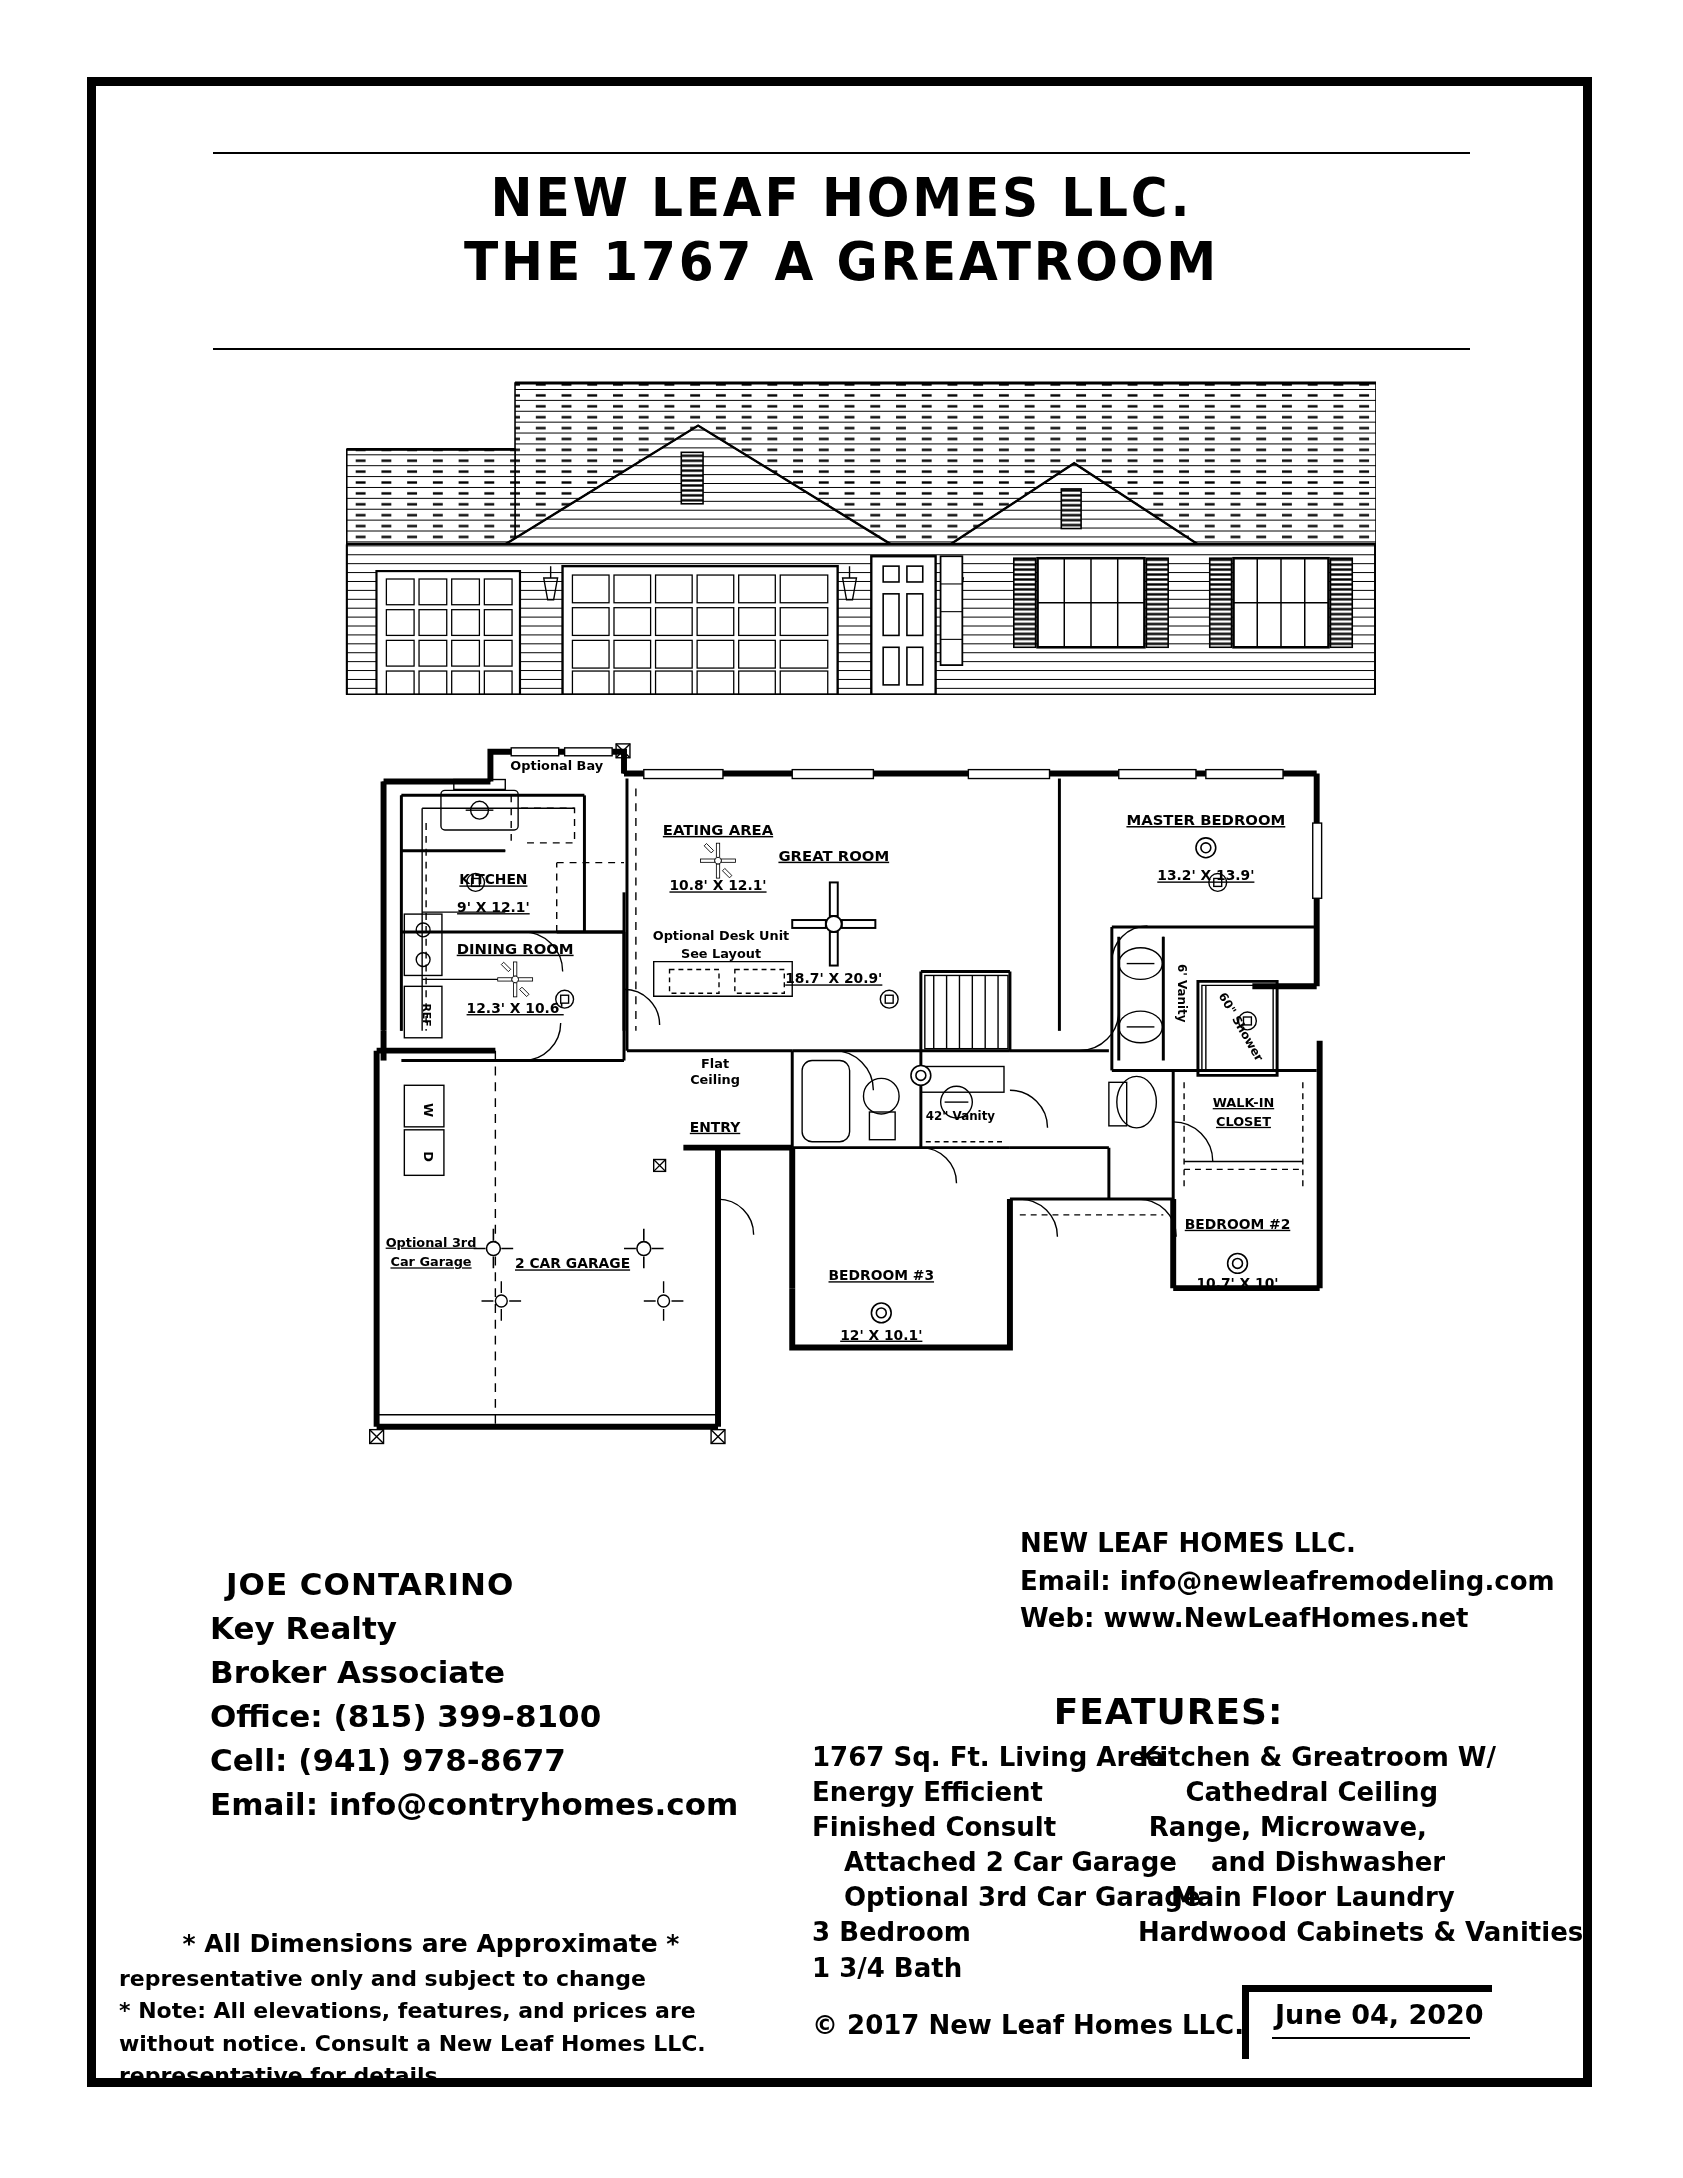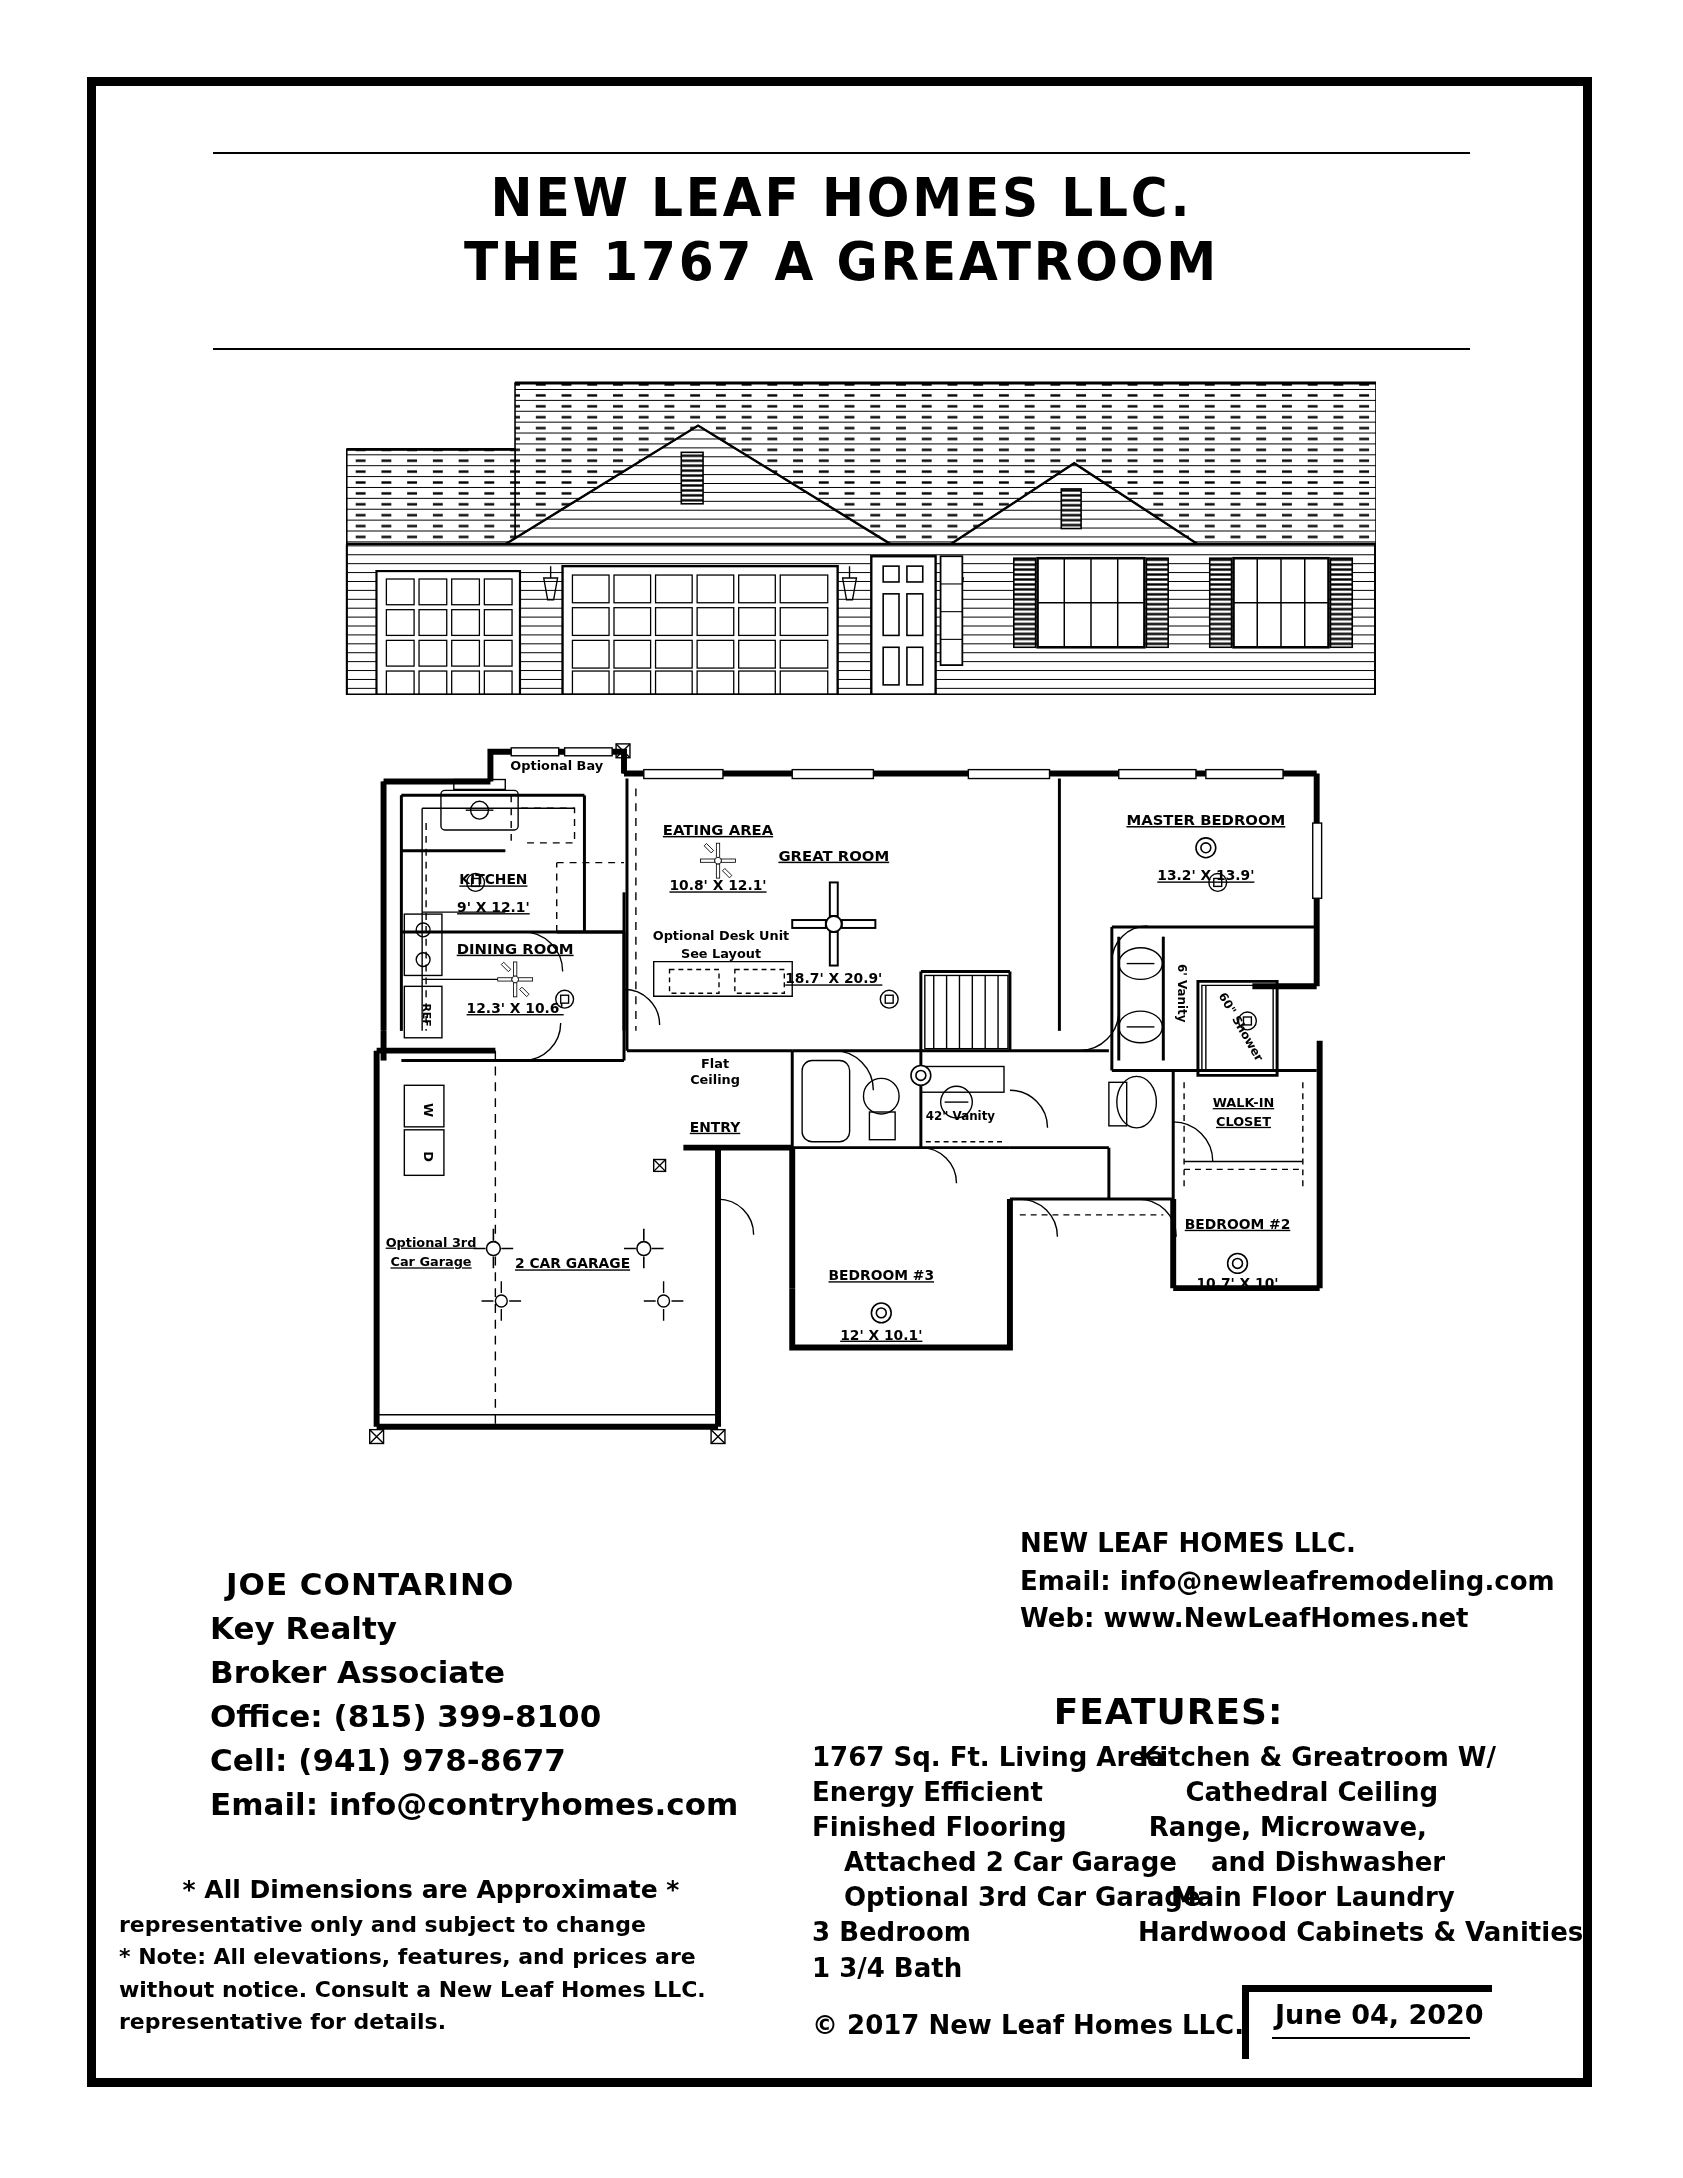--- a/index.html
+++ b/index.html
@@ -82,21 +82,21 @@
     margin-left: 16px;
   }
   .agent-line {
     font-size: 31px; font-weight: bold; letter-spacing: 0px;
     line-height: 1.42;
     white-space: nowrap;
   }
 
   .disclaim-block {
     position: absolute;
-    left: 119px; top: 1871px;
+    left: 119px; top: 1925px;
     width: 624px;
   }
   .disclaim-head {
     font-size: 25px; font-weight: bold;
     text-align: center;
     line-height: 1.5;
     white-space: nowrap;
   }
   .disclaim-line {
     font-size: 22px; font-weight: bold;
@@ -671,21 +671,21 @@
   <div class="features-cols">
     <div class="feat-row">
       <div class="feat-left">1767 Sq. Ft. Living Area</div>
       <div class="feat-right">Kitchen &amp; Greatroom W/</div>
     </div>
     <div class="feat-row">
       <div class="feat-left">Energy Efficient</div>
       <div class="feat-right ctr">Cathedral Ceiling</div>
     </div>
     <div class="feat-row">
-      <div class="feat-left">Finished Flooring</div>
+      <div class="feat-left">Finished Consult</div>
       <div class="feat-right ctr-l">Range, Microwave,</div>
     </div>
     <div class="feat-row">
       <div class="feat-left ind-1">Attached 2 Car Garage</div>
       <div class="feat-right ctr">and Dishwasher</div>
     </div>
     <div class="feat-row">
       <div class="feat-left ind-1">Optional 3rd Car Garage</div>
       <div class="feat-right">Main Floor Laundry</div>
     </div>

